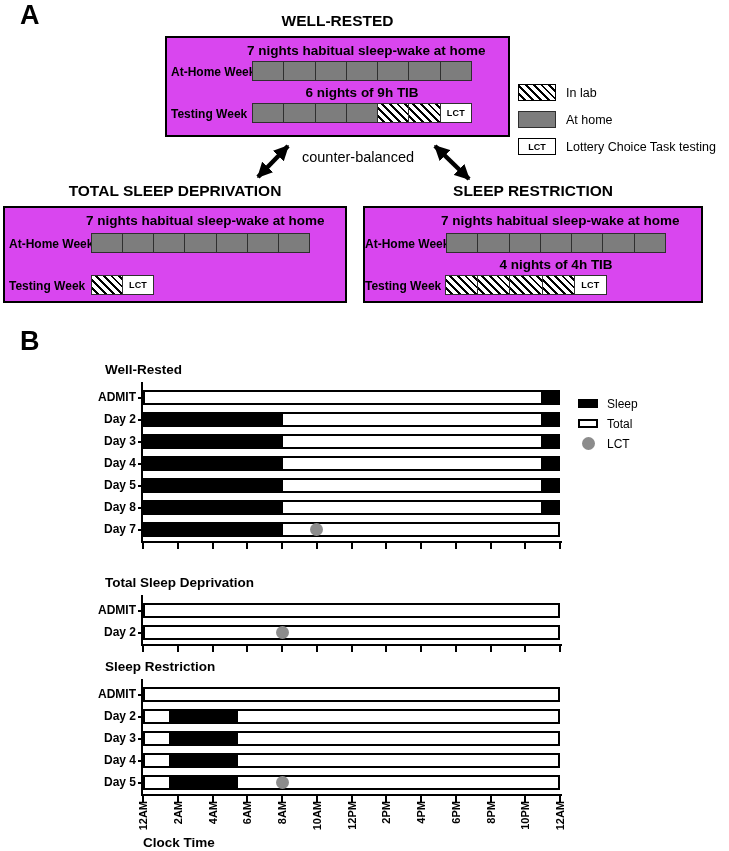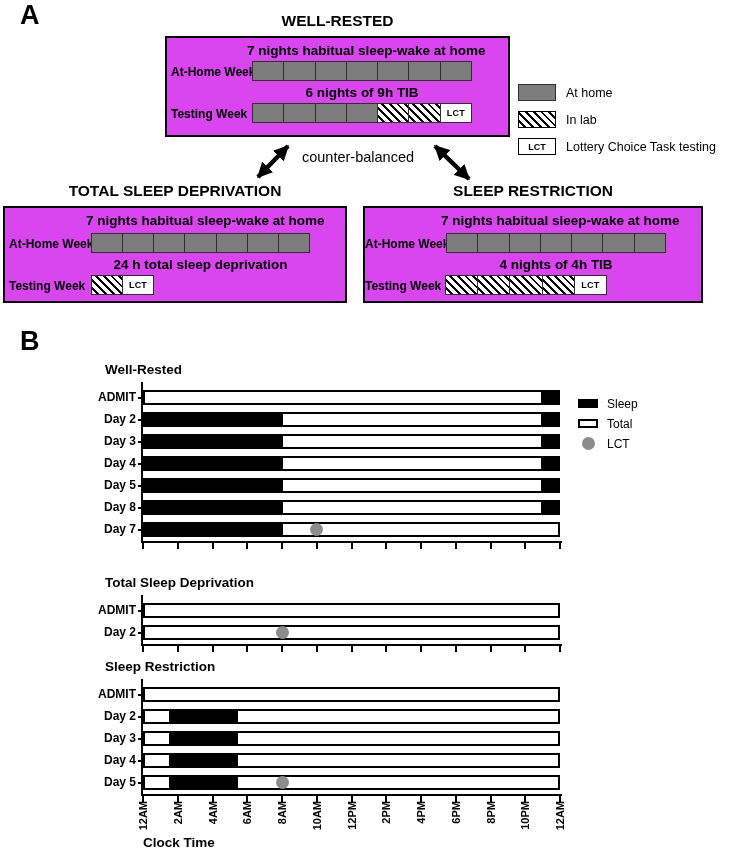--- a/index.html
+++ b/index.html
@@ -91,26 +91,26 @@
         <path d="M0,0 L3.4,1.7 L0,3.4 Z" fill="#000"></path>
       </marker>
     </defs>
     <line x1="50" y1="13" x2="20" y2="44" stroke="#000" stroke-width="4.5" marker-start="url(#ah)" marker-end="url(#ah)"></line>
     <line x1="197" y1="13" x2="231" y2="46" stroke="#000" stroke-width="4.5" marker-start="url(#ah)" marker-end="url(#ah)"></line>
   </svg>
   <div class="cb-label" style="left:292px;top:149px;width:132px">counter-balanced</div>
 
   <div class="aleg">
       <div class="aleg-row">
+        <div class="sw lab"></div>
+        <span class="aleg-label">In lab</span>
+      </div>
+      <div class="aleg-row">
         <div class="sw home"></div>
         <span class="aleg-label">At home</span>
-      </div>
-      <div class="aleg-row">
-        <div class="sw lab"></div>
-        <span class="aleg-label">In lab</span>
       </div>
       <div class="aleg-row">
         <div class="sw lct">LCT</div>
         <span class="aleg-label">Lottery Choice Task testing</span>
       </div>
     </div>
 
   <section>
     <div class="cond-title" style="left:3px;top:182px;width:344px">TOTAL SLEEP DEPRIVATION</div>
     <div class="cond-box" style="left:3px;top:206px;width:344px;height:97px">
@@ -118,21 +118,20 @@
       <div class="rowlab" style="left:4px;top:29px;width:75px">At-Home Week</div>
       <div class="abar" style="left:86px;top:25px;width:219px">
           <div class="cell home"></div>
           <div class="cell home"></div>
           <div class="cell home"></div>
           <div class="cell home"></div>
           <div class="cell home"></div>
           <div class="cell home"></div>
           <div class="cell home"></div>
         </div>
-      <div class="cap" style="left:81px;top:49px;width:229px">24 h total sleep deprivation</div>
       <div class="rowlab" style="left:4px;top:71px;width:75px">Testing Week</div>
       <div class="abar" style="left:86px;top:67px;width:63px">
           <div class="cell lab"></div>
           <div class="cell lct">LCT</div>
         </div>
     </div>
   </section>
 
   <section>
     <div class="cond-title" style="left:363px;top:182px;width:340px">SLEEP RESTRICTION</div>

